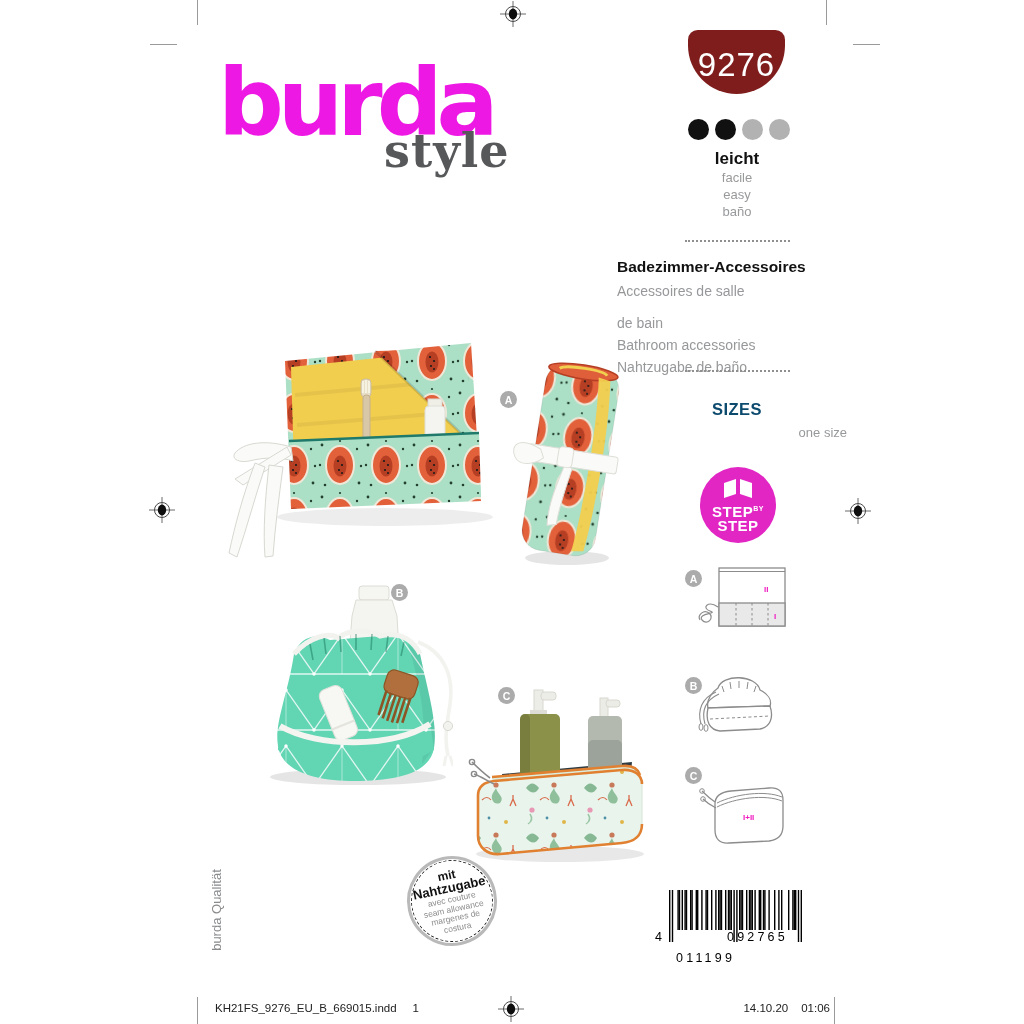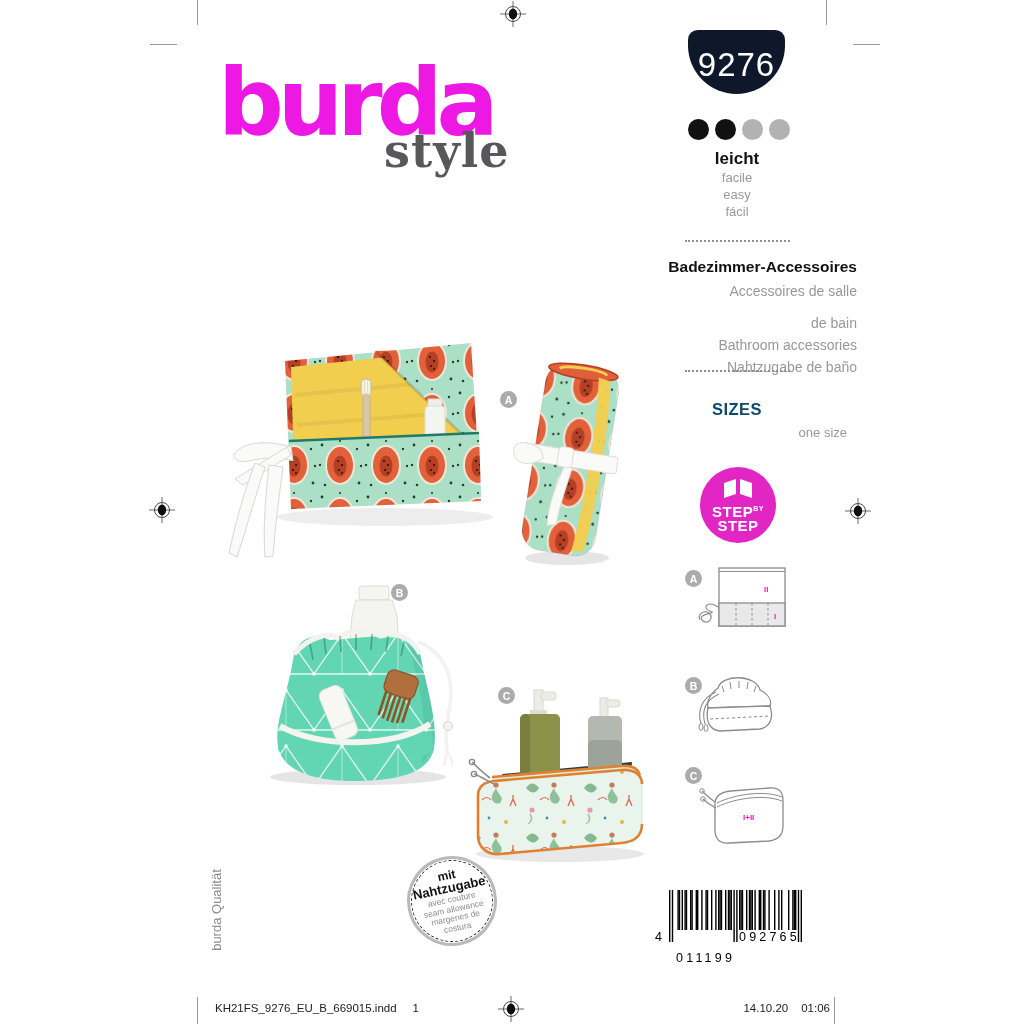--- a/index.html
+++ b/index.html
@@ -11,36 +11,36 @@
   .cropline{position:absolute;background:#9a9a9a;}
   .reg{position:absolute;width:26px;height:26px;}
 
   
   .logo-main{position:absolute;left:218px;top:58px;font-family:"DejaVu Sans",sans-serif;
              font-weight:bold;font-size:92px;line-height:1;letter-spacing:-6px;color:#ee18e4;}
   .logo-sub{position:absolute;left:384px;top:128px;font-family:"DejaVu Serif",serif;
             font-weight:bold;font-size:46px;line-height:1;color:#57585a;letter-spacing:1px;}
 
   
-  .badge{position:absolute;left:688px;top:30px;width:97px;height:64px;background:#0f172a;
+  .badge{position:absolute;left:688px;top:30px;width:97px;height:64px;background:#7f1d1d;
          border-radius:10px 10px 50px 50px;display:flex;align-items:center;justify-content:center;}
   .badge span{color:#fff;font-size:33px;letter-spacing:1px;padding-top:6px;}
 
   
   .dots{position:absolute;left:688px;top:119px;display:flex;gap:6px;}
   .dot{width:21px;height:21px;border-radius:50%;}
   .dot.filled{background:#111;}
   .dot.empty{background:#b2b2b2;}
   .diff-words{position:absolute;left:627px;top:149px;width:220px;text-align:center;}
   .diff-words .main{font-weight:bold;font-size:17px;color:#111;margin-bottom:0;}
   .diff-words .sub{font-size:13px;color:#98999b;line-height:17px;text-align:center;}
 
   
   .dotted{position:absolute;left:685px;width:105px;border-top:2px dotted #8f8f8f;}
-  .titleblock{position:absolute;left:617px;top:258px;width:240px;text-align:right;}
+  .titleblock{position:absolute;left:617px;top:258px;width:240px;text-align:left;}
   .titleblock .de{font-weight:bold;font-size:15.5px;color:#111;margin-bottom:7px;}
   .titleblock .oth{font-size:14px;color:#97989a;line-height:16px;margin-bottom:6px;}
   .sizes{position:absolute;left:627px;top:400px;width:220px;text-align:center;}
   .sizes .h{font-weight:bold;font-size:16.5px;letter-spacing:.5px;color:#0c4a6e;}
   .sizes .v{font-size:13px;color:#97989a;margin-top:6px;text-align:right;}
 
   
   .step{position:absolute;left:700px;top:467px;width:76px;height:76px;border-radius:50%;
         background:#e226c4;display:flex;flex-direction:column;align-items:center;color:#fff;}
   .step .t1{font-weight:bold;font-size:15px;line-height:14px;letter-spacing:.5px;}
@@ -64,21 +64,21 @@
   
   .quality{position:absolute;left:157px;top:902px;width:120px;height:16px;text-align:center;
            transform:rotate(-90deg);font-size:13px;color:#8a8b8d;}
 
   
   .barcode{position:absolute;left:655px;top:890px;width:170px;height:66px;}
   .barcode svg{position:absolute;left:14px;top:0;}
   .barcode .num{position:absolute;top:40px;font-size:12.5px;color:#000;}
   .barcode .n1{left:0px;}
   .barcode .nl{left:21px;width:60px;letter-spacing:3.2px;margin-top:21px;}
-  .barcode .nr{left:84px;width:60px;letter-spacing:3.2px;}
+  .barcode .nr{left:72px;width:60px;letter-spacing:3.2px;}
 
   
   .footer-file{position:absolute;left:215px;top:1002px;font-size:11.5px;color:#222;}
   .footer-file .pg{margin-left:16px;}
   .footer-dt{position:absolute;left:630px;top:1002px;width:200px;text-align:right;
              font-size:11.5px;color:#222;}
   .footer-dt .tm{margin-left:13px;}
 
   .drawing text{font-family:"Liberation Sans",sans-serif;}
   .pinkmark{fill:#f019c1;font-weight:bold;font-size:8px;}
@@ -130,21 +130,21 @@
   <div class="dots">
       <span class="dot filled"></span>
       <span class="dot filled"></span>
       <span class="dot empty"></span>
       <span class="dot empty"></span>
     </div>
   <div class="diff-words">
     <div class="main">leicht</div>
     <div class="sub">facile</div>
     <div class="sub">easy</div>
-    <div class="sub">fácil</div>
+    <div class="sub">baño</div>
   </div>
 
   <div class="dotted" style="top:240px;"></div>
   <div class="titleblock">
     <div class="de">Badezimmer-Accessoires</div>
     <div class="oth" style="margin-bottom:16px;">Accessoires de salle</div>
     <div class="oth">de bain</div>
     <div class="oth">Bathroom accessories</div>
     <div class="oth">Nahtzugabe de baño</div>
   </div>

